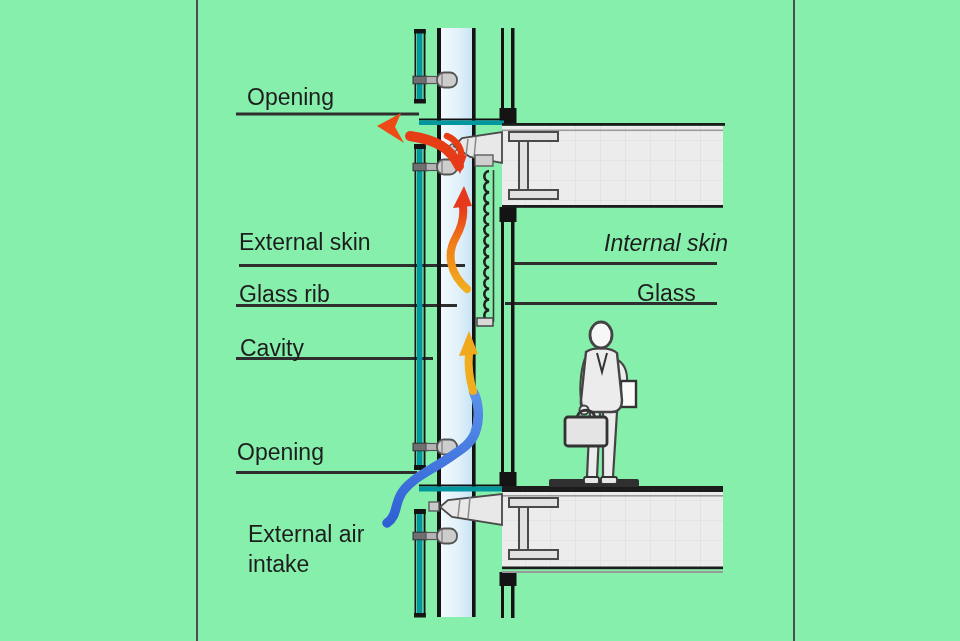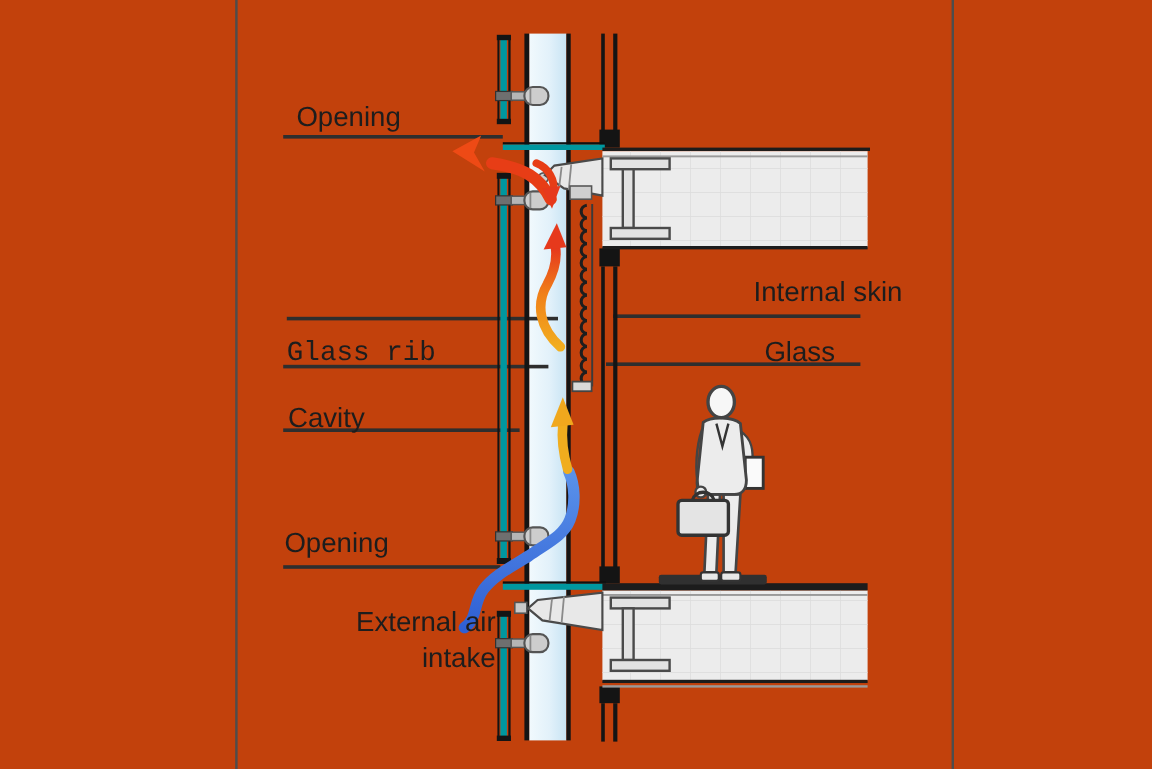--- a/index.html
+++ b/index.html
@@ -1,17 +1,17 @@
 <!DOCTYPE html>
 <html><head>
 <meta charset="utf-8">
 <style>
   html,body{margin:0;padding:0;background:#fff;}
-  .canvas{position:relative;width:960px;height:641px;background:#c2410c;overflow:hidden;
-          font-family:"Liberation Sans", sans-serif;text-align:right;}
+  .canvas{position:relative;width:960px;height:641px;background:#86efac;overflow:hidden;
+          font-family:"Liberation Sans", sans-serif;}
   .frame{position:absolute;top:0;bottom:0;width:2px;background:#4d4d4d;}
   .frame.left{left:196px;}
   .frame.right{left:793px;}
   svg.diagram{position:absolute;left:0;top:0;}
   .label{position:absolute;font-size:23px;line-height:1.32;color:#1d1d1d;white-space:nowrap;}
   .label.wrap{white-space:normal;}
 </style>
 </head>
 <body>
 
@@ -207,20 +207,21 @@
 
     <g>
       <path d="M459 166 C450 148 437 140 410 136" fill="none" stroke="#e73d16" stroke-width="10" stroke-linecap="round"></path>
       <polygon points="377,126 401,113 395,127 404,143" fill="#ee4a15"></polygon>
       <path d="M447 136 C457 140 463 150 461 160" fill="none" stroke="#e73d16" stroke-width="6.5" stroke-linecap="round"></path>
       <polygon points="452,157 467,155 460,174" fill="#e6391c"></polygon>
     </g>
   </svg>
 
   <div class="label" style="left:247px;top:82px;">Opening</div>
-  <div class="label" style="left:239px;top:279px;font-family:Liberation Mono, monospace;">Glass rib</div>
+  <div class="label" style="left:239px;top:227px;">External skin</div>
+  <div class="label" style="left:239px;top:279px;">Glass rib</div>
   <div class="label" style="left:240px;top:333px;">Cavity</div>
   <div class="label" style="left:237px;top:437px;">Opening</div>
-  <div class="label wrap" style="left:248px;top:503px;width:165px;">External air intake</div>
-  <div class="label" style="left:628px;top:228px;">Internal skin</div>
+  <div class="label wrap" style="left:248px;top:519px;width:165px;">External air intake</div>
+  <div class="label" style="left:604px;top:228px;font-style:italic;">Internal skin</div>
   <div class="label" style="left:637px;top:278px;">Glass</div>
 
 </div>
 
 </body></html>

